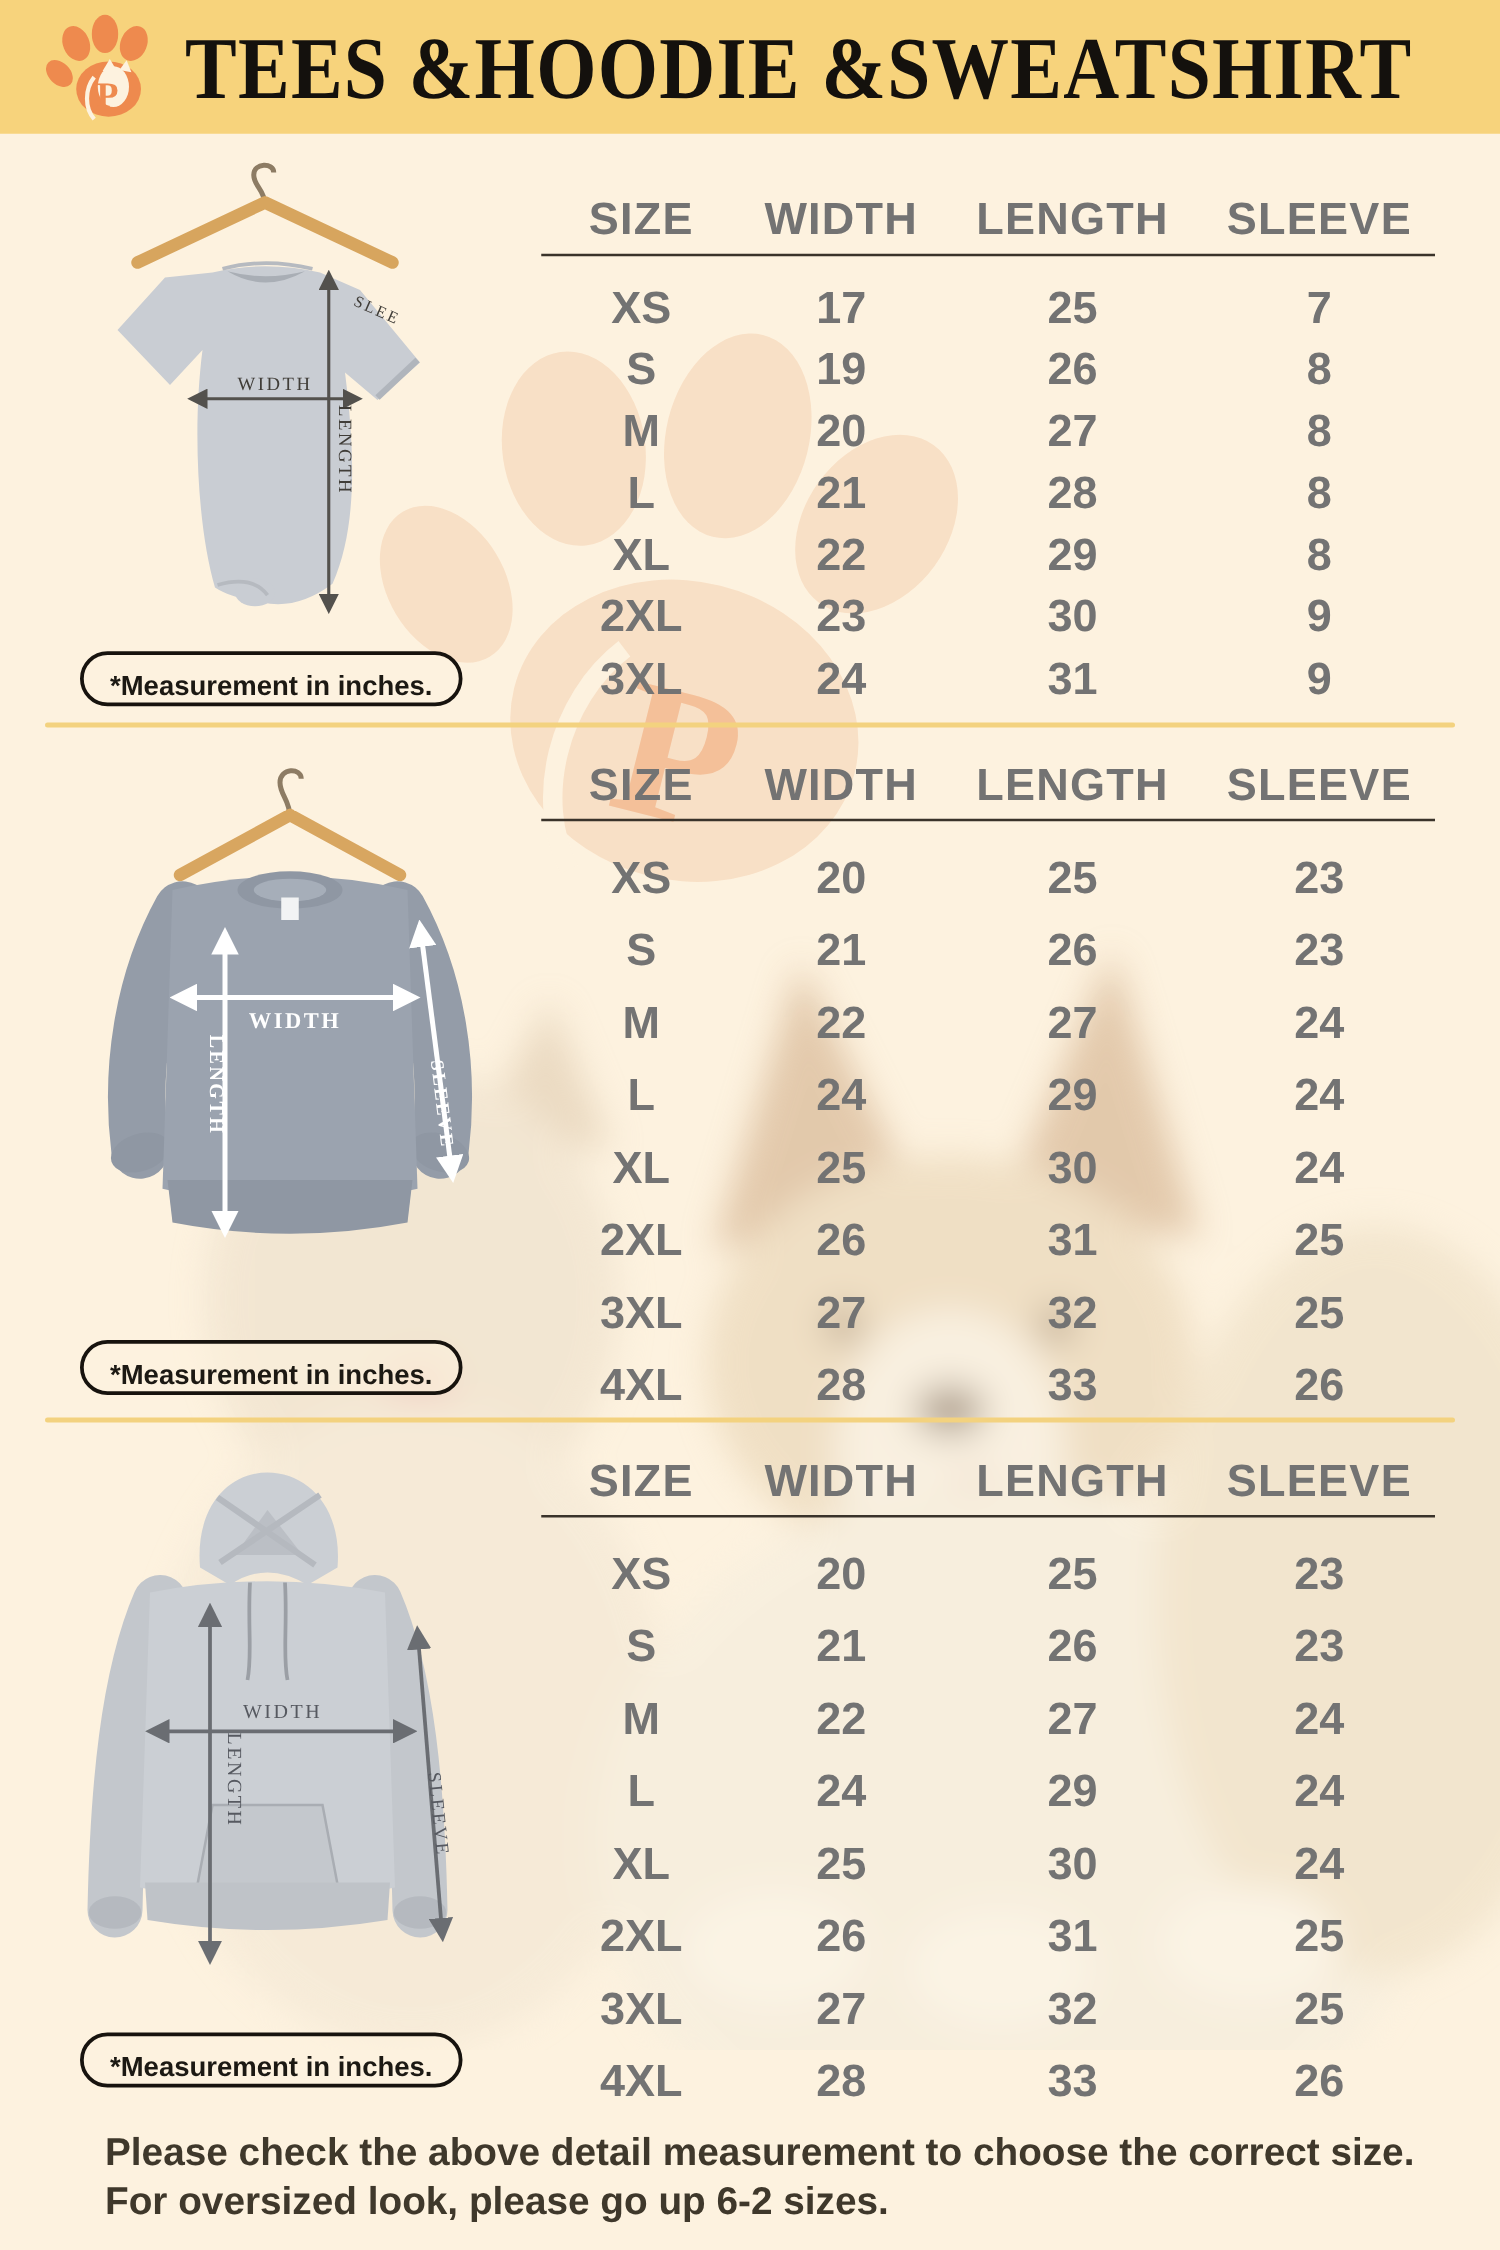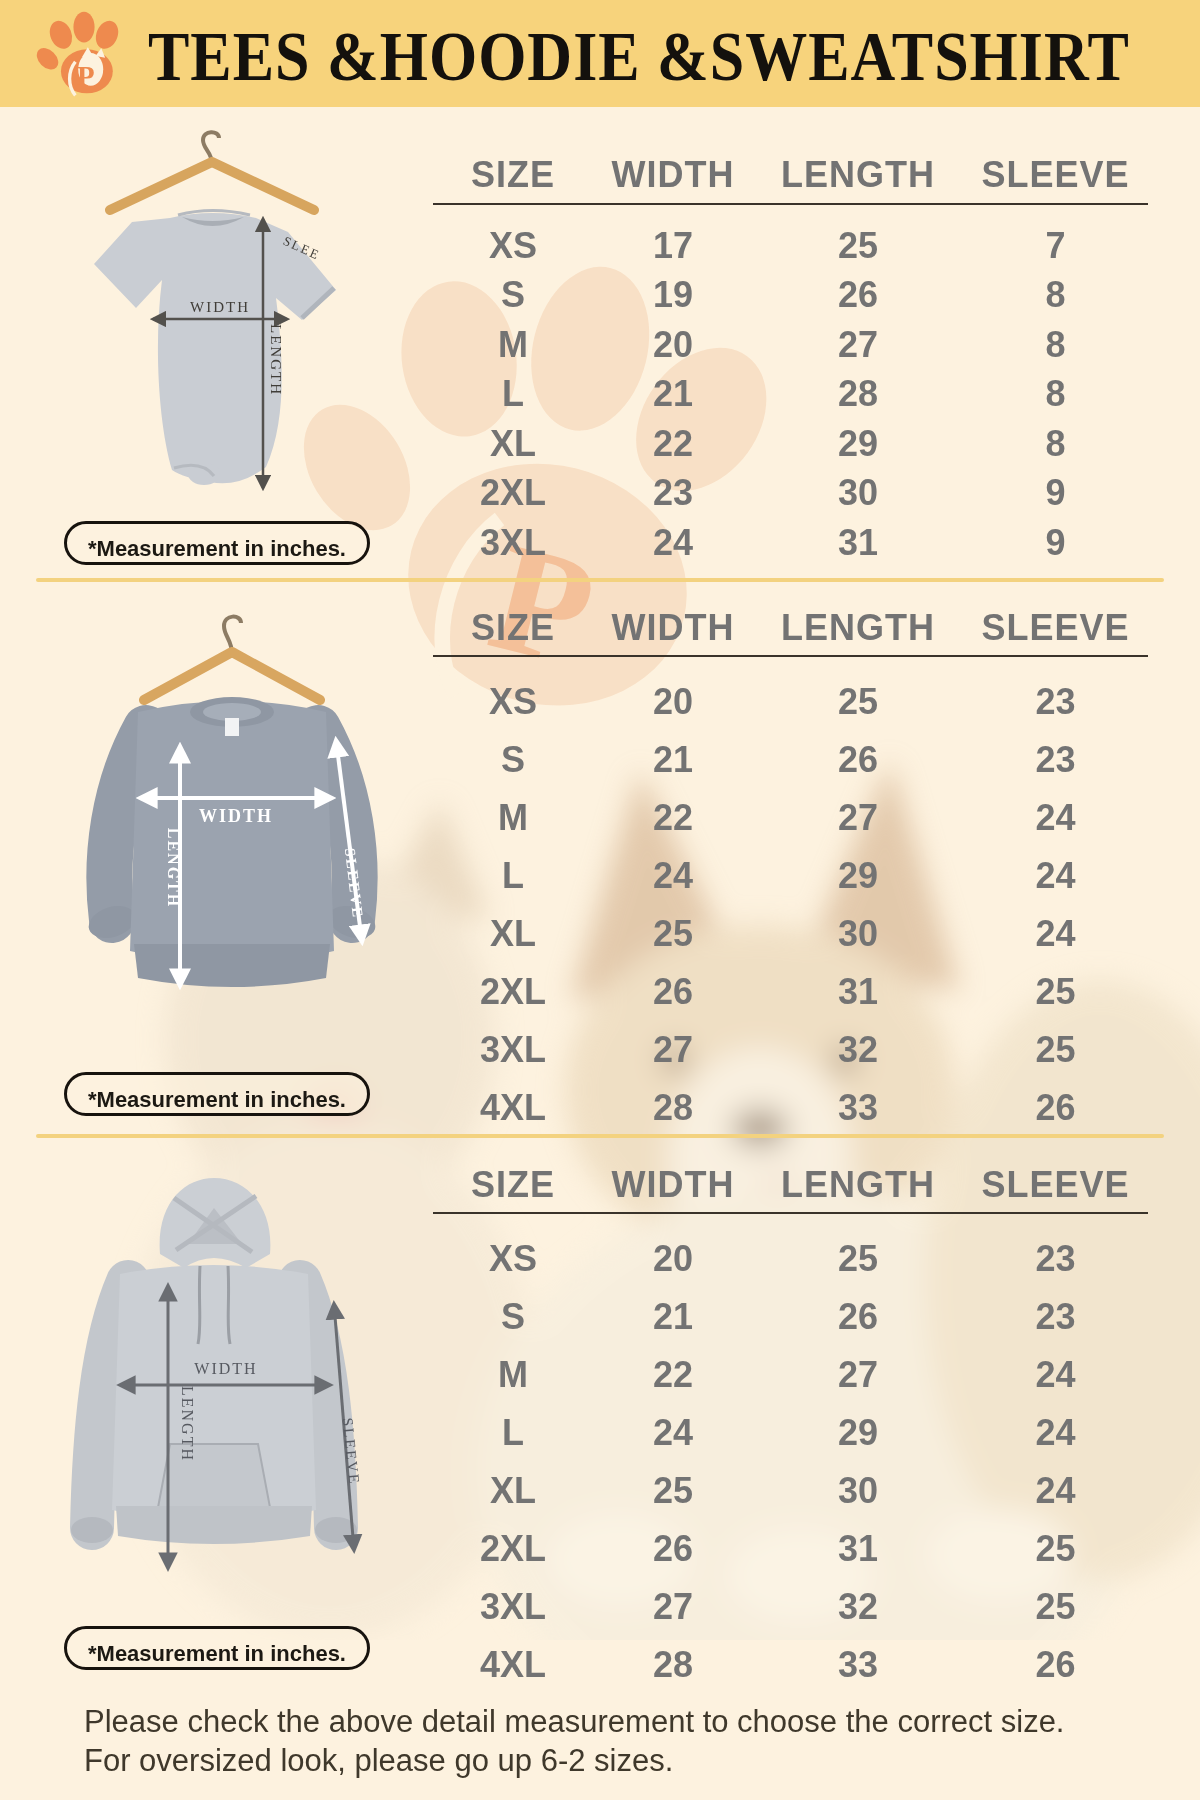--- a/index.html
+++ b/index.html
@@ -39,21 +39,21 @@
 
   
   .divider{position:absolute;left:36px;width:1128px;height:4px;border-radius:2px;
            background:#f3d27f;z-index:2;}
 
   
   .garment{position:absolute;z-index:2;}
 
   
   .footer{position:absolute;left:84px;top:1702px;width:1080px;z-index:3;
-          font-size:31px;font-weight:400;color:#3f382b;line-height:39px;}
+          font-size:31px;font-weight:700;color:#3f382b;line-height:39px;}
 </style>
 </head>
 <body>
 
 <div id="page">
 
   <svg class="wm-paw" viewBox="0 0 100 100">
     <ellipse cx="26" cy="30" rx="11" ry="15" transform="rotate(-22 26 30)" fill="#f8dcc0"></ellipse>
     <ellipse cx="50" cy="22" rx="11" ry="16" fill="#f8dcc0"></ellipse>
     <ellipse cx="74" cy="30" rx="11" ry="15" transform="rotate(22 74 30)" fill="#f8dcc0"></ellipse>

